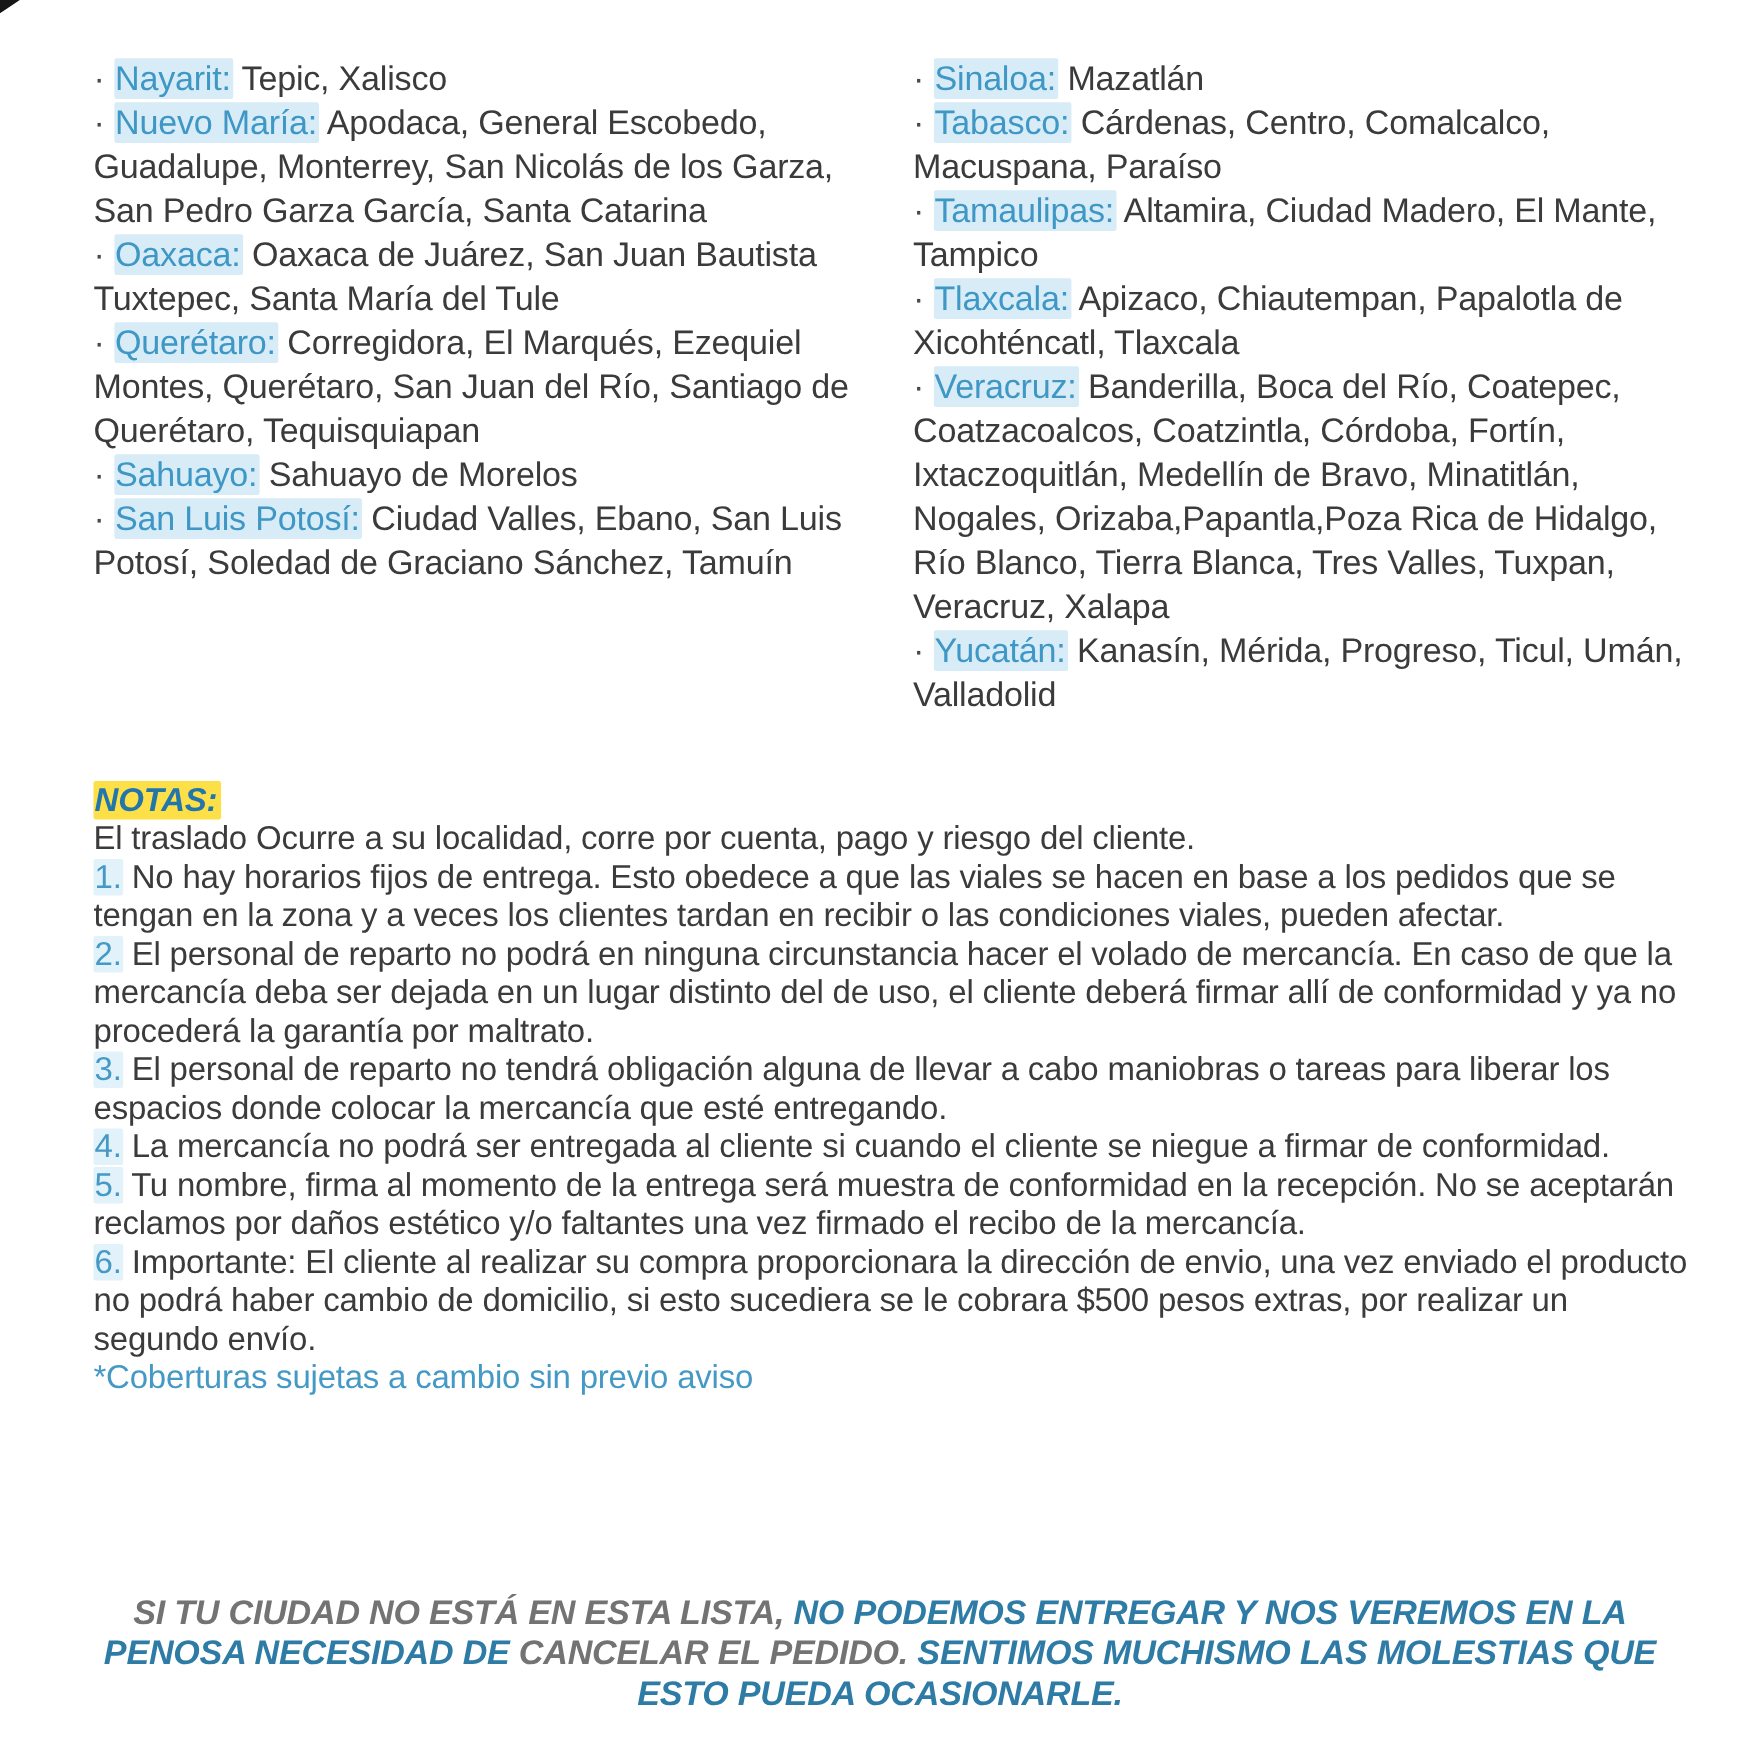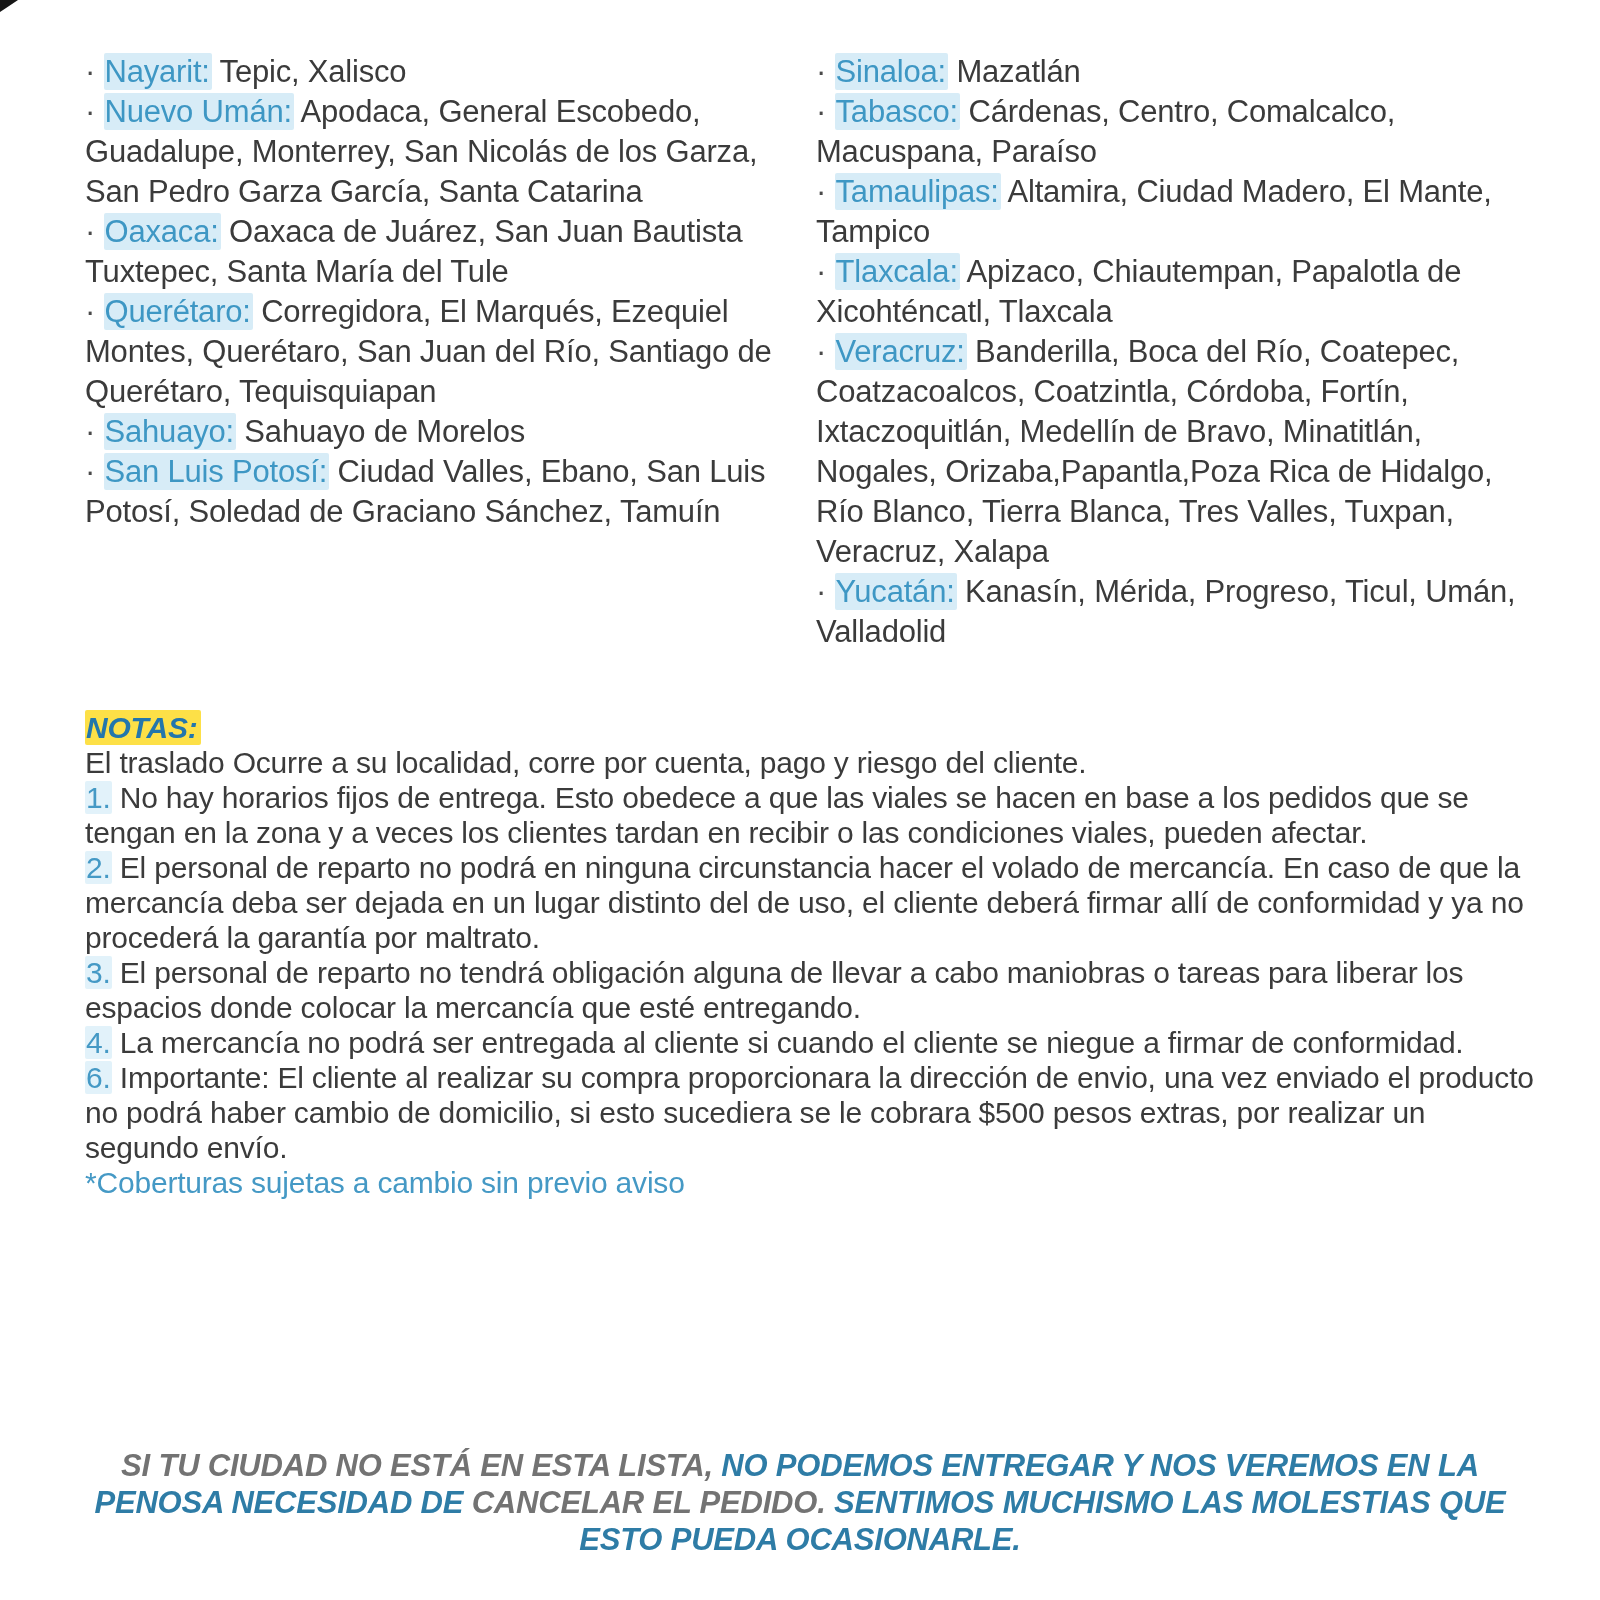--- a/index.html
+++ b/index.html
@@ -8,21 +8,21 @@
     font-family:"Liberation Sans","DejaVu Sans",sans-serif;
     color:#3b3b3b;position:relative;overflow:hidden;
   }
   .page{position:absolute;inset:0;}
   .corner-mark{
     position:absolute;top:0;left:0;width:18px;height:12px;background:#161616;
     clip-path:polygon(0 0,100% 0,40% 60%,0 100%);
   }
   .columns{
     position:absolute;top:52px;left:85px;width:1463px;
-    display:grid;grid-template-columns:725px 716px;column-gap:6px;
+    display:grid;grid-template-columns:725px 716px;column-gap:20px;
     font-size:31px;line-height:40px;letter-spacing:-0.2px;
   }
   .entry{margin:0;}
   .bullet{color:#4a4a4a;}
   .state{color:#3e97c4;background:#d7ecf7;padding:1px 2px 1px 1px;border-radius:2px;}
   .cities{color:#3b3b3b;}
   .notes{
     position:absolute;top:710px;left:85px;width:1462px;
     font-size:30px;line-height:35px;letter-spacing:-0.2px;
   }
@@ -45,21 +45,21 @@
 </head>
 <body>
 
 <div class="page">
 
   <div class="corner-mark"></div>
 
   <div class="columns">
     <div class="col" id="col-left">
         <div class="entry"><span class="bullet">· </span><span class="state">Nayarit:</span><span class="cities"> Tepic, Xalisco</span></div>
-        <div class="entry"><span class="bullet">· </span><span class="state">Nuevo Umán:</span><span class="cities"> Apodaca, General Escobedo, Guadalupe, Monterrey, San Nicolás de los Garza, San Pedro Garza García, Santa Catarina</span></div>
+        <div class="entry"><span class="bullet">· </span><span class="state">Nuevo María:</span><span class="cities"> Apodaca, General Escobedo, Guadalupe, Monterrey, San Nicolás de los Garza, San Pedro Garza García, Santa Catarina</span></div>
         <div class="entry"><span class="bullet">· </span><span class="state">Oaxaca:</span><span class="cities"> Oaxaca de Juárez, San Juan Bautista Tuxtepec, Santa María del Tule</span></div>
         <div class="entry"><span class="bullet">· </span><span class="state">Querétaro:</span><span class="cities"> Corregidora, El Marqués, Ezequiel Montes, Querétaro, San Juan del Río, Santiago de Querétaro, Tequisquiapan</span></div>
         <div class="entry"><span class="bullet">· </span><span class="state">Sahuayo:</span><span class="cities"> Sahuayo de Morelos</span></div>
         <div class="entry"><span class="bullet">· </span><span class="state">San Luis Potosí:</span><span class="cities"> Ciudad Valles, Ebano, San Luis Potosí, Soledad de Graciano Sánchez, Tamuín</span></div>
       </div>
     <div class="col" id="col-right">
         <div class="entry"><span class="bullet">· </span><span class="state">Sinaloa:</span><span class="cities"> Mazatlán</span></div>
         <div class="entry"><span class="bullet">· </span><span class="state">Tabasco:</span><span class="cities"> Cárdenas, Centro, Comalcalco, Macuspana, Paraíso</span></div>
         <div class="entry"><span class="bullet">· </span><span class="state">Tamaulipas:</span><span class="cities"> Altamira, Ciudad Madero, El Mante, Tampico</span></div>
         <div class="entry"><span class="bullet">· </span><span class="state">Tlaxcala:</span><span class="cities"> Apizaco, Chiautempan, Papalotla de Xicohténcatl, Tlaxcala</span></div>
@@ -73,20 +73,21 @@
       <span class="notes-heading">NOTAS:</span>
     </div>
     <div id="notes-intro">
         <div class="intro-line">El traslado Ocurre a su localidad, corre por cuenta, pago y riesgo del cliente.</div>
       </div>
     <div id="notes-items">
         <div class="note"><span class="num">1.</span><span> No hay horarios fijos de entrega. Esto obedece a que las viales se hacen en base a los pedidos que se tengan en la zona y a veces los clientes tardan en recibir o las condiciones viales, pueden afectar.</span></div>
         <div class="note"><span class="num">2.</span><span> El personal de reparto no podrá en ninguna circunstancia hacer el volado de mercancía. En caso de que la mercancía deba ser dejada en un lugar distinto del de uso, el cliente deberá firmar allí de conformidad y ya no procederá la garantía por maltrato.</span></div>
         <div class="note"><span class="num">3.</span><span> El personal de reparto no tendrá obligación alguna de llevar a cabo maniobras o tareas para liberar los espacios donde colocar la mercancía que esté entregando.</span></div>
         <div class="note"><span class="num">4.</span><span> La mercancía no podrá ser entregada al cliente si cuando el cliente se niegue a firmar de conformidad.</span></div>
+        <div class="note"><span class="num">5.</span><span> Tu nombre, firma al momento de la entrega será muestra de conformidad en la recepción. No se aceptarán reclamos por daños estético y/o faltantes una vez firmado el recibo de la mercancía.</span></div>
         <div class="note"><span class="num">6.</span><span> Importante: El cliente al realizar su compra proporcionara la dirección de envio, una vez enviado el producto no podrá haber cambio de domicilio, si esto sucediera se le cobrara $500 pesos extras, por realizar un segundo envío.</span></div>
       </div>
     <div class="footnote">*Coberturas sujetas a cambio sin previo aviso</div>
   </div>
 
   <div class="banner" id="banner"><span class="seg-dark">SI TU CIUDAD NO ESTÁ EN ESTA LISTA, </span><span class="seg-light">NO PODEMOS ENTREGAR Y NOS VEREMOS EN LA PENOSA NECESIDAD DE </span><span class="seg-dark">CANCELAR EL PEDIDO.</span><span class="seg-light"> SENTIMOS MUCHISMO LAS MOLESTIAS QUE ESTO PUEDA OCASIONARLE.</span></div>
 
 </div>
 
 </body></html>

